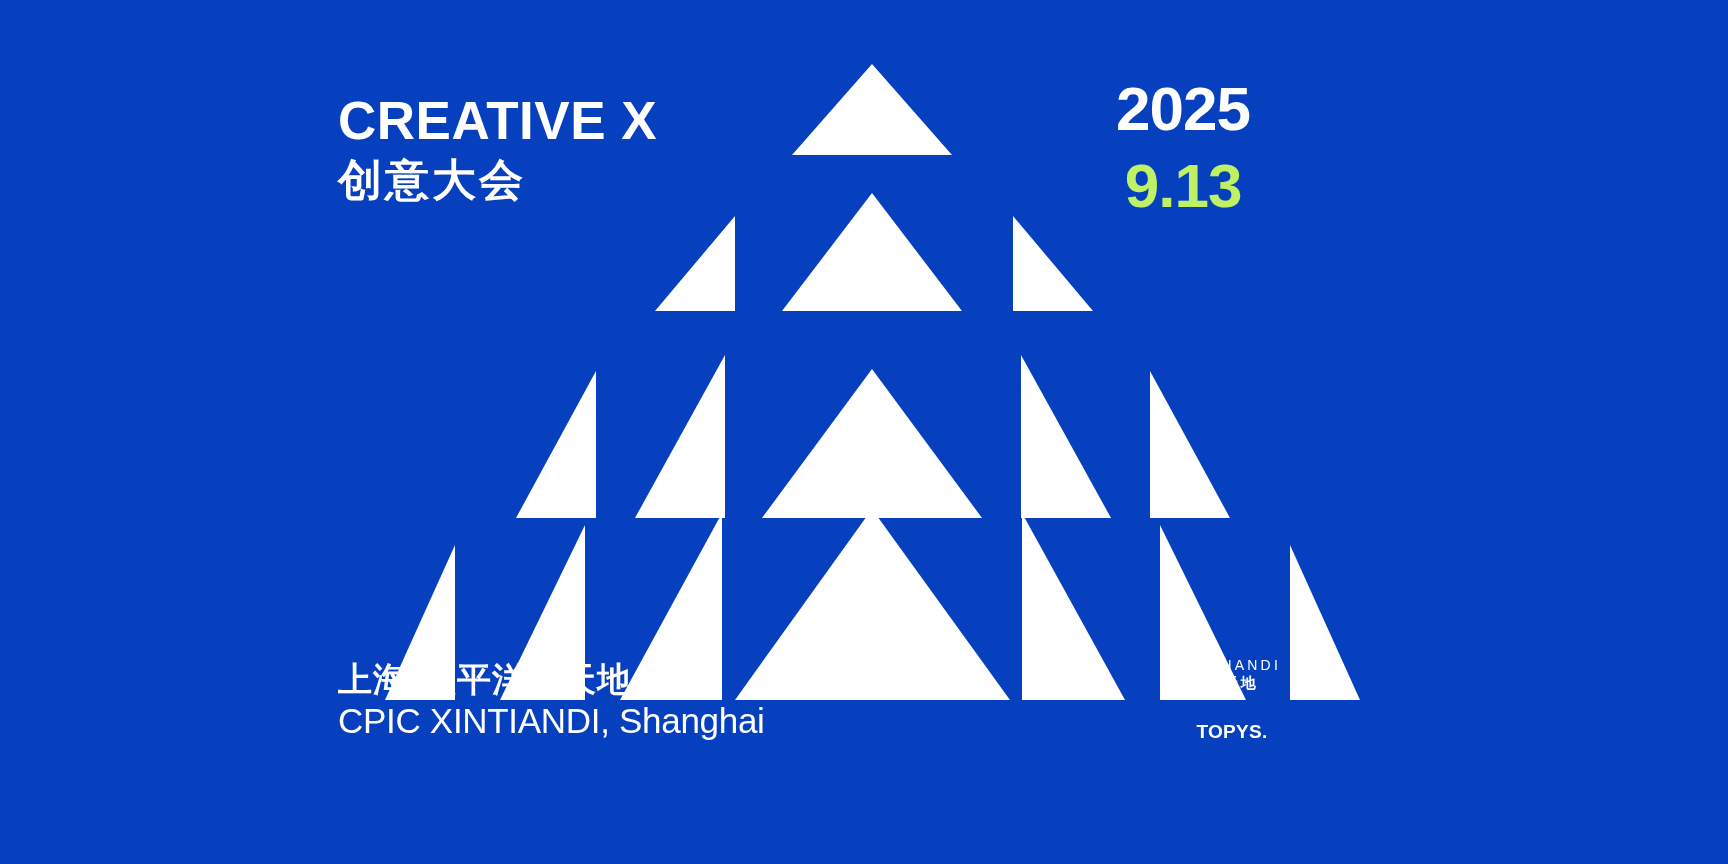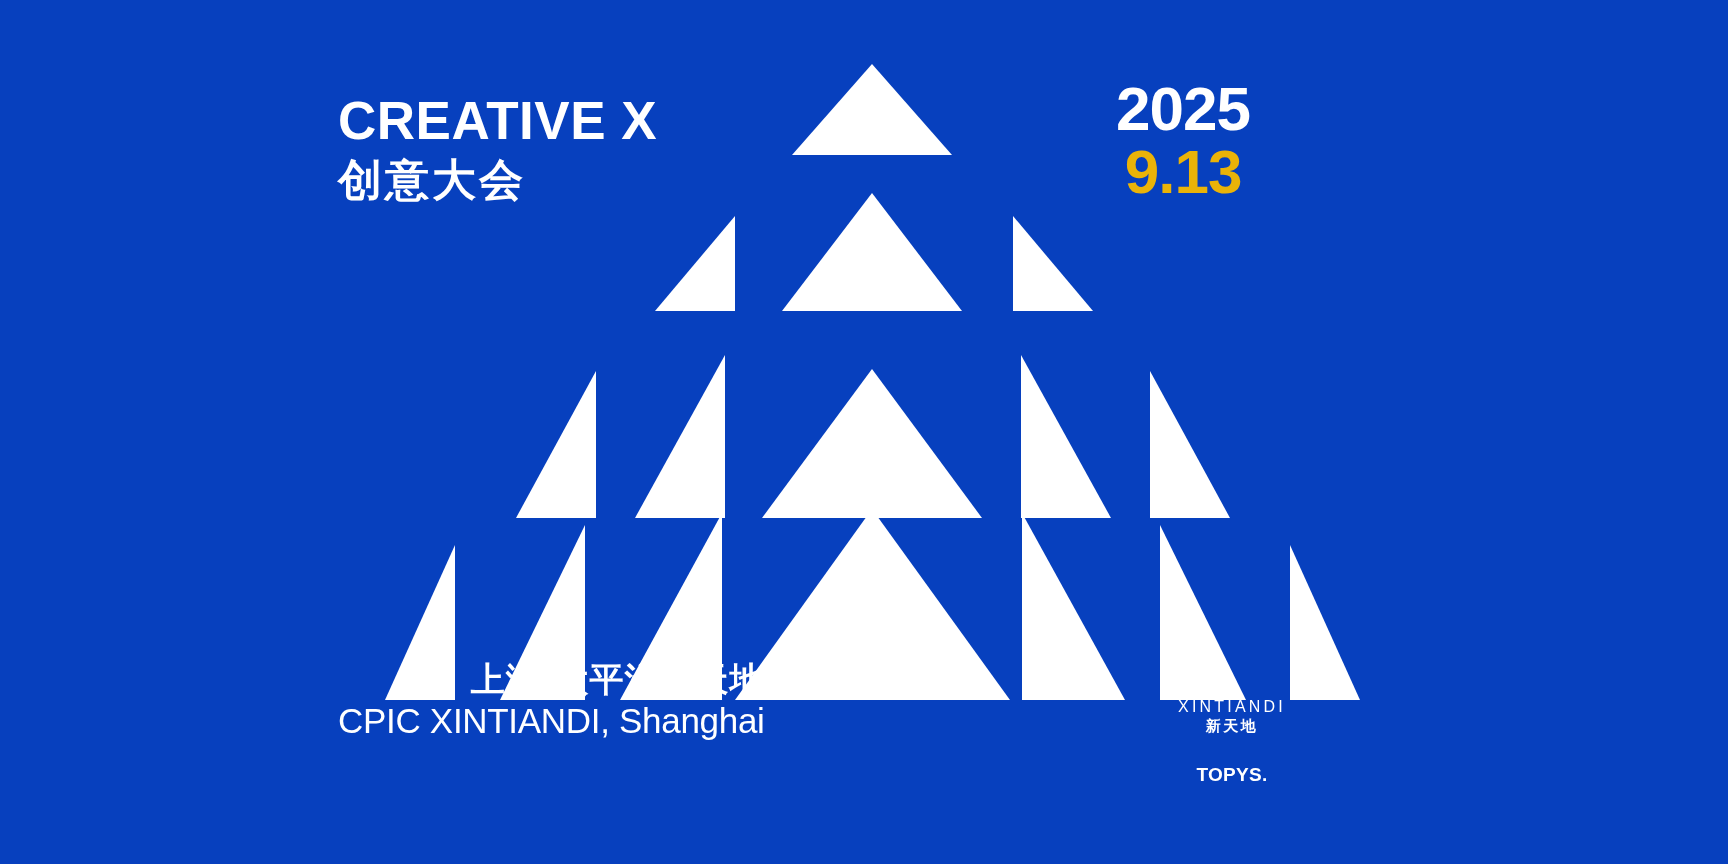--- a/index.html
+++ b/index.html
@@ -72,65 +72,63 @@
     font-weight: 700;
     line-height: 0.95;
     letter-spacing: -1px;
     color: #ffffff;
   }
   #date-day {
     font-size: 62px;
     font-weight: 700;
     line-height: 0.95;
     letter-spacing: -1px;
-    color: #eab308;
-    margin-top: 4px;
+    color: #bef264;
+    margin-top: 18px;
   }
 
   
   #venue-block {
     position: absolute;
     left: 338px;
     top: 660px;
   }
   #venue-cn {
     font-size: 34px;
     font-weight: 700;
     line-height: 1.12;
     letter-spacing: 1px;
     color: #ffffff;
     white-space: nowrap;
     font-family: "DejaVu Sans", "Liberation Sans", sans-serif;
-    text-align: right;
   }
   #venue-en {
     font-size: 35px;
     font-weight: 400;
     line-height: 1.1;
     letter-spacing: -0.3px;
     color: #ffffff;
     white-space: nowrap;
     margin-top: 4px;
   }
 
   
   #logo-block {
     position: absolute;
     left: 1132px;
     top: 658px;
     width: 200px;
     text-align: center;
   }
   #logo-xintiandi-en {
-    font-size: 16px;
+    font-size: 14px;
     font-weight: 400;
     letter-spacing: 3.2px;
     color: #ffffff;
     line-height: 1.1;
-    margin-top: 40px;
   }
   #logo-xintiandi-cn {
     font-size: 15px;
     font-weight: 700;
     letter-spacing: 2.5px;
     color: #ffffff;
     line-height: 1.2;
     margin-top: 1px;
     font-family: "DejaVu Sans", "Liberation Sans", sans-serif;
   }

